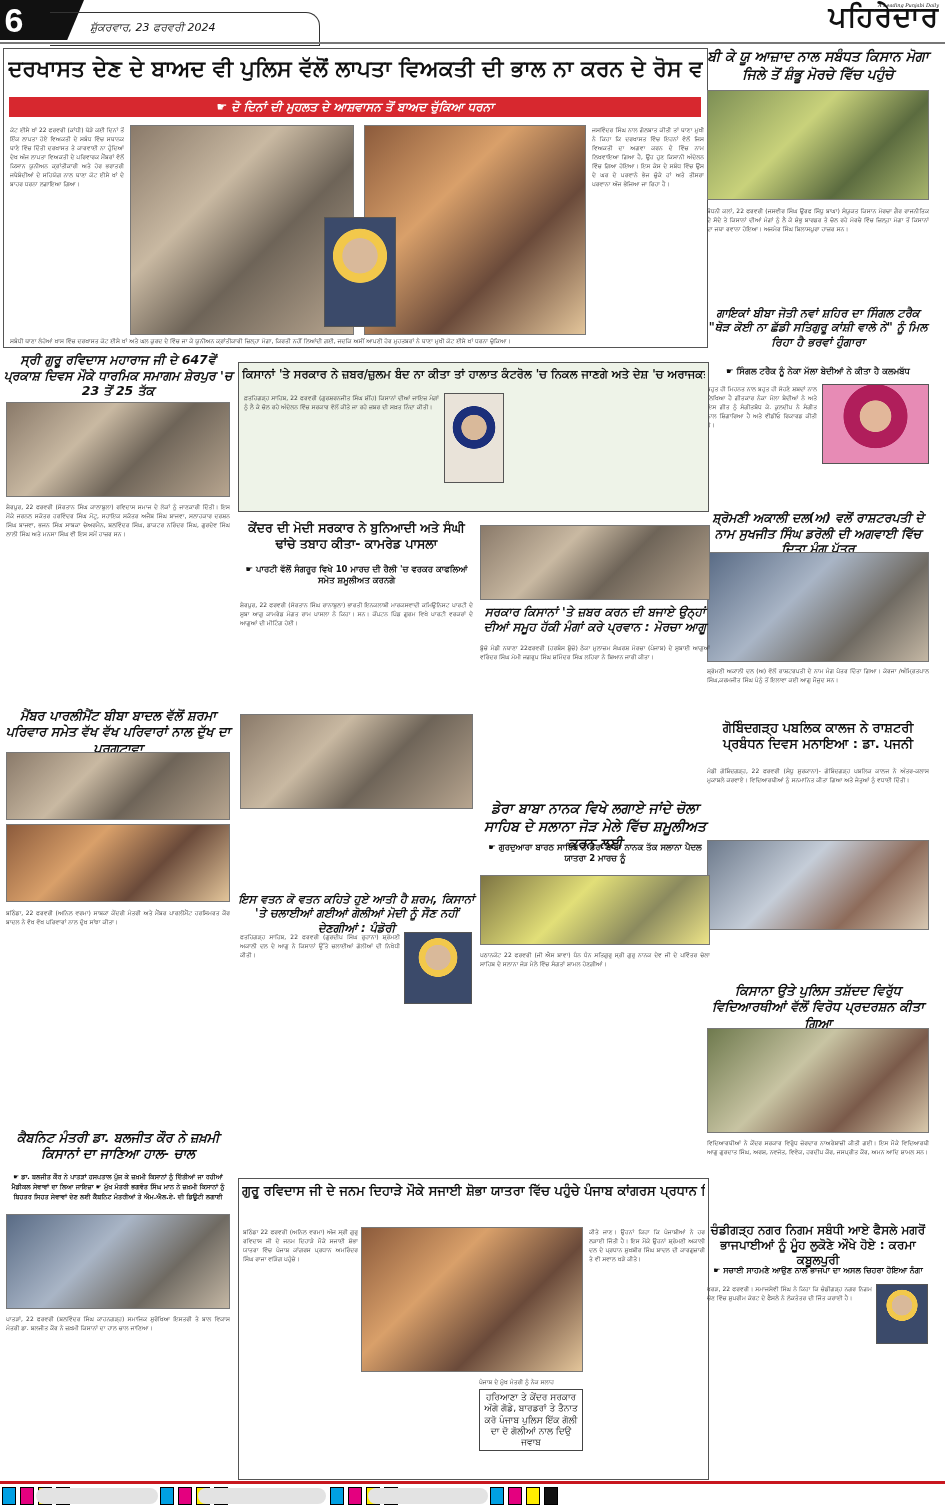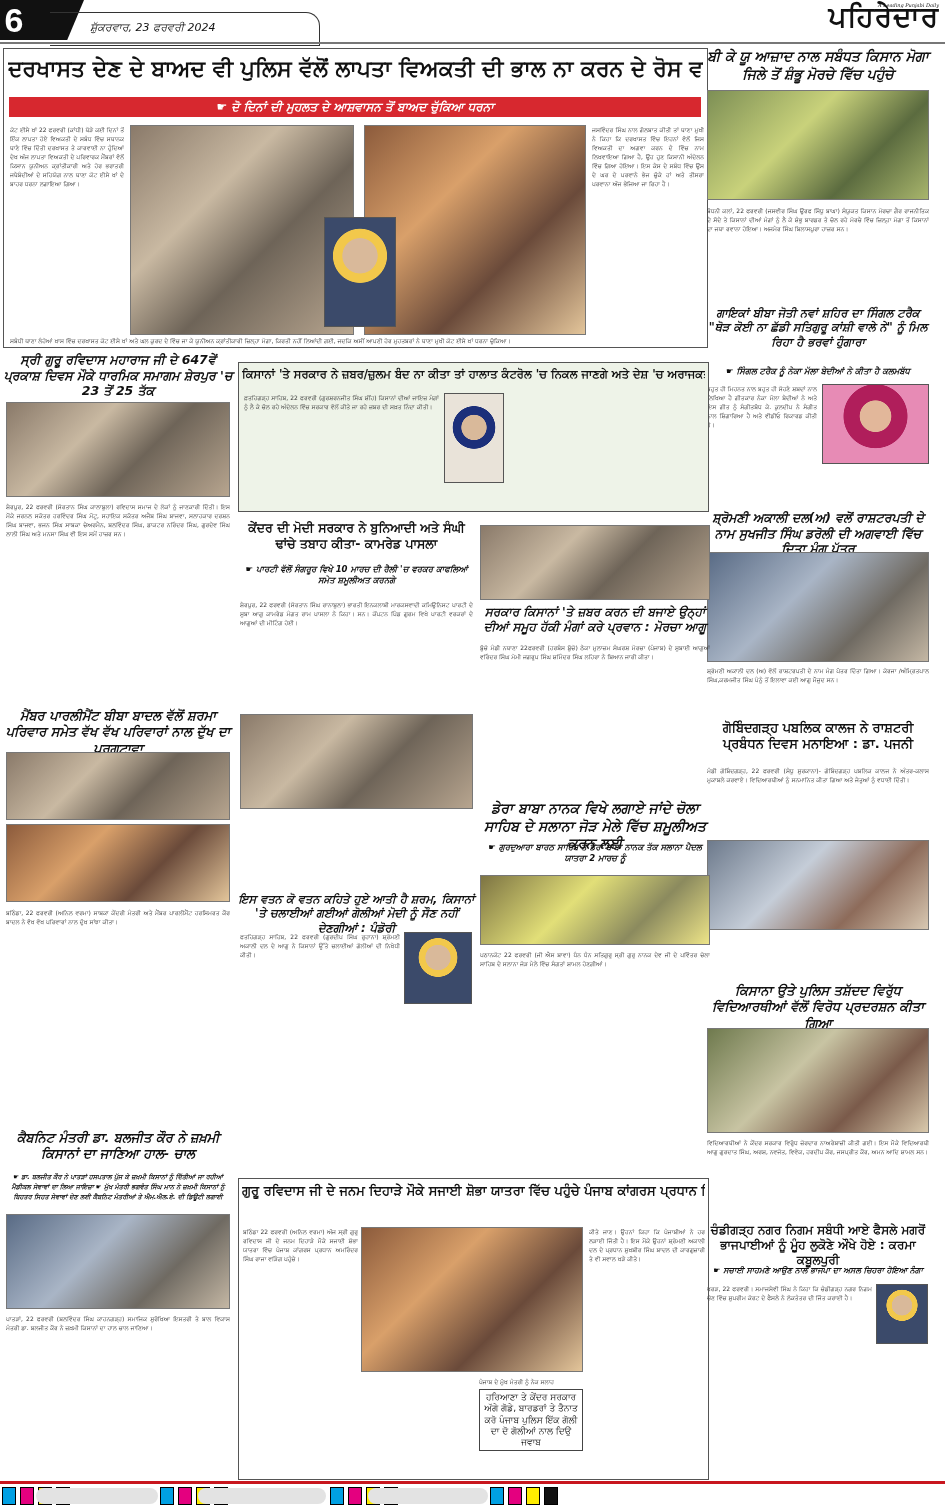--- a/index.html
+++ b/index.html
@@ -16,21 +16,21 @@
   .it{font-style:italic}
   .txt{font-size:6px;line-height:9px;color:#333;text-align:justify;overflow:hidden}
   .photo{background:linear-gradient(135deg,#8a7a6a 0%,#c9b9a2 35%,#6e6458 60%,#b7a58f 100%);border:1px solid #777}
   .photo.green{background:linear-gradient(135deg,#7d8f55 0%,#c9d27b 40%,#5b6b3f 70%,#a8b56c 100%)}
   .photo.blue{background:linear-gradient(135deg,#596b85 0%,#a9b5c6 40%,#6f6a62 70%,#c4b7a4 100%)}
   .photo.yellow{background:linear-gradient(135deg,#7d7443 0%,#e2df78 40%,#8b8a5e 70%,#ede488 100%)}
   .photo.warm{background:linear-gradient(135deg,#8c5b3c 0%,#d9a06a 35%,#6a4a3a 65%,#e3c59a 100%)}
   .portrait{background:radial-gradient(circle at 50% 35%,#d9b99a 0 22%,#f2c84b 23% 34%,#3b4a6a 35% 100%);border:1px solid #555}
   .redbar{background:#d7282f;color:#fff;font-weight:bold;font-style:italic;text-align:center}
   .greenbar{background:#1f9d4b;color:#fff;font-weight:bold;font-style:italic;text-align:center}
-  .sub{font-weight:bold;font-style:italic;text-align:center}
+  .sub{font-weight:bold;text-align:center}
   .footer-line{left:0;top:1481px;width:945px;height:3px;background:#c8161e}
   .reg{top:1487px;display:flex;gap:4px}
   .reg span{width:14px;height:18px;border:1px solid #000;display:block}
   .pill{top:1488px;height:16px;background:#e3e3e3;border-radius:8px}
 </style>
 </head>
 <body>
 
 <div class="abs hdr-num">6</div>
 <div class="abs hdr-date-band"></div>

